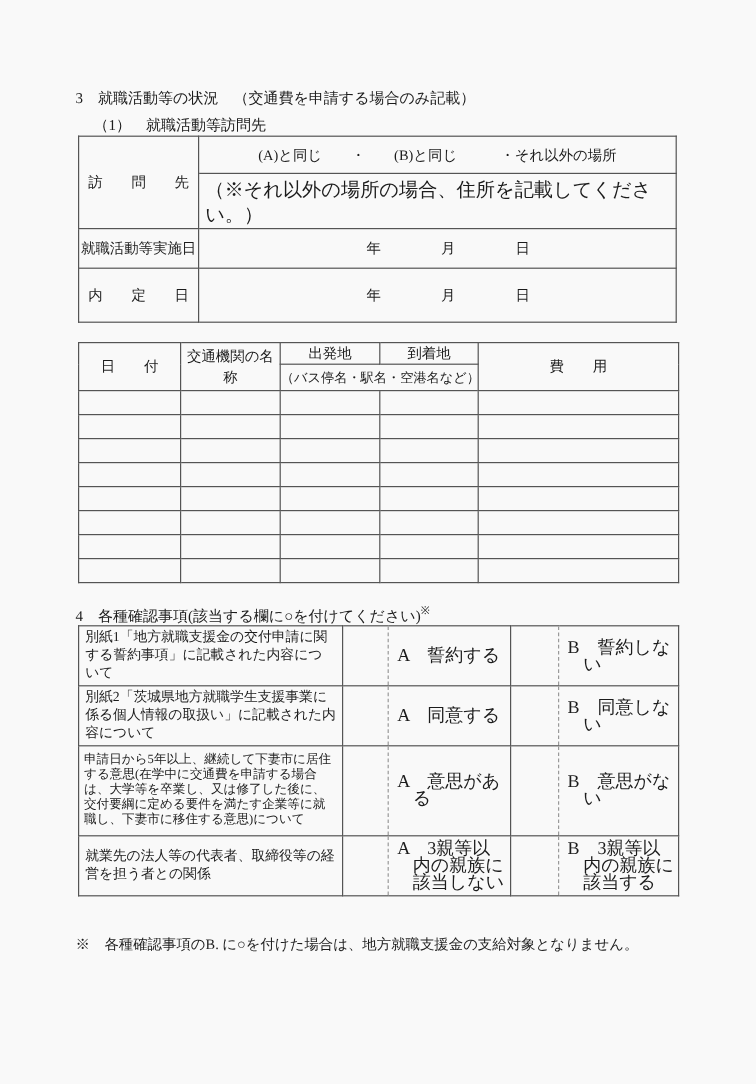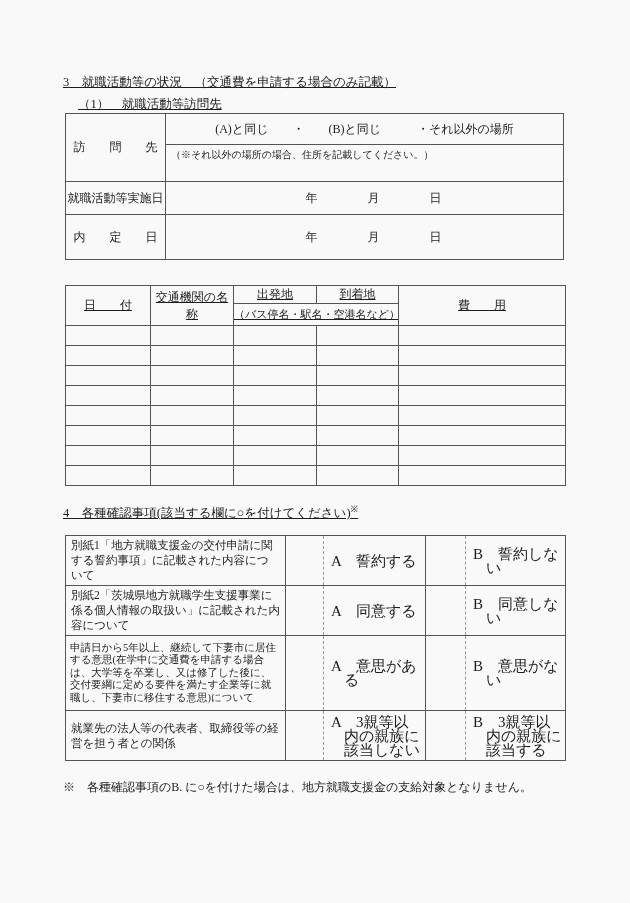--- a/index.html
+++ b/index.html
@@ -6,47 +6,47 @@
   body{
     width:630px;height:903px;
     background:#f9f9f9;
     font-family:"Liberation Serif","DejaVu Serif",serif;
     color:#1c1c1c;
     position:relative;
     -webkit-font-smoothing:antialiased;
   }
   .page{position:absolute;left:0;top:0;width:630px;height:903px;}
 
-  .heading{position:absolute;font-size:12.5px;line-height:16px;white-space:nowrap;text-decoration:underline;}
+  .heading{position:absolute;font-size:12.5px;line-height:16px;white-space:nowrap;}
   .h-sec3{left:63px;top:74px;}
   .h-sub1{left:78px;top:96px;}
   .h-sub2{left:78px;top:266px;}
   .h-sec4{left:63px;top:501px;}
   .sup-mark{font-size:9px;vertical-align:super;}
 
   table{border-collapse:collapse;table-layout:fixed;position:absolute;background:transparent;}
   td{border:1px solid #555;padding:0;font-size:12px;overflow:hidden;}
   table{border:1px solid #333;}
 
   
   .t1{left:65px;top:113px;width:498px;}
   .t1 .rh{text-align:center;font-size:12px;}
   .t1 .optline{text-align:center;font-size:12px;white-space:nowrap;}
   .t1 .notecell{vertical-align:top;}
-  .t1 .notecell span{display:inline-block;padding:3px 4px 0 5px;font-size:10px;}
+  .t1 .notecell span{display:inline-block;padding:3px 4px 0 5px;font-size:16px;}
   .ymdwrap{display:flex;justify-content:center;gap:50px;padding-left:18px;font-size:12px;}
 
   
-  .t2{left:65px;top:285px;width:500px;text-decoration:underline;}
+  .t2{left:65px;top:285px;width:500px;}
   .t2 td{text-align:center;}
   .t2 .subhead{font-size:11px;white-space:nowrap;}
   .t2 .hcell{font-size:12px;}
 
   
-  .t3{left:65px;top:535px;width:500px;border-radius:32px;}
+  .t3{left:65px;top:521px;width:500px;border-radius:32px;}
   .t3 .desc{text-align:left;vertical-align:middle;padding:2px 5px;font-size:11.5px;line-height:15px;}
   .t3 .desc.small{font-size:10.5px;line-height:12.4px;padding:2px 4px;margin-top:20px;}
   .t3 .circle{border-right-style:dashed;border-right-color:#999;}
   .t3 .opt{border-left-style:dashed;border-left-color:#999;
            text-align:left;vertical-align:middle;font-size:15px;line-height:14px;
            padding:2px 2px 2px 20px;text-indent:-13px;}
 
   .footnote{position:absolute;left:63px;top:779px;font-size:12px;white-space:nowrap;}
 </style>
 </head>

